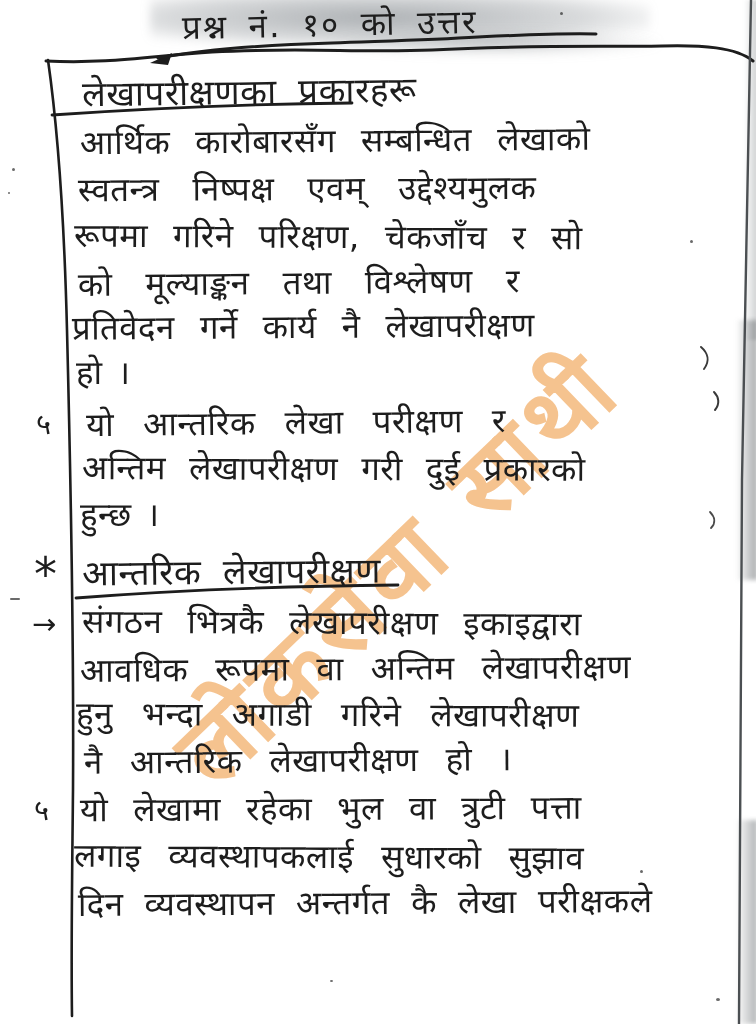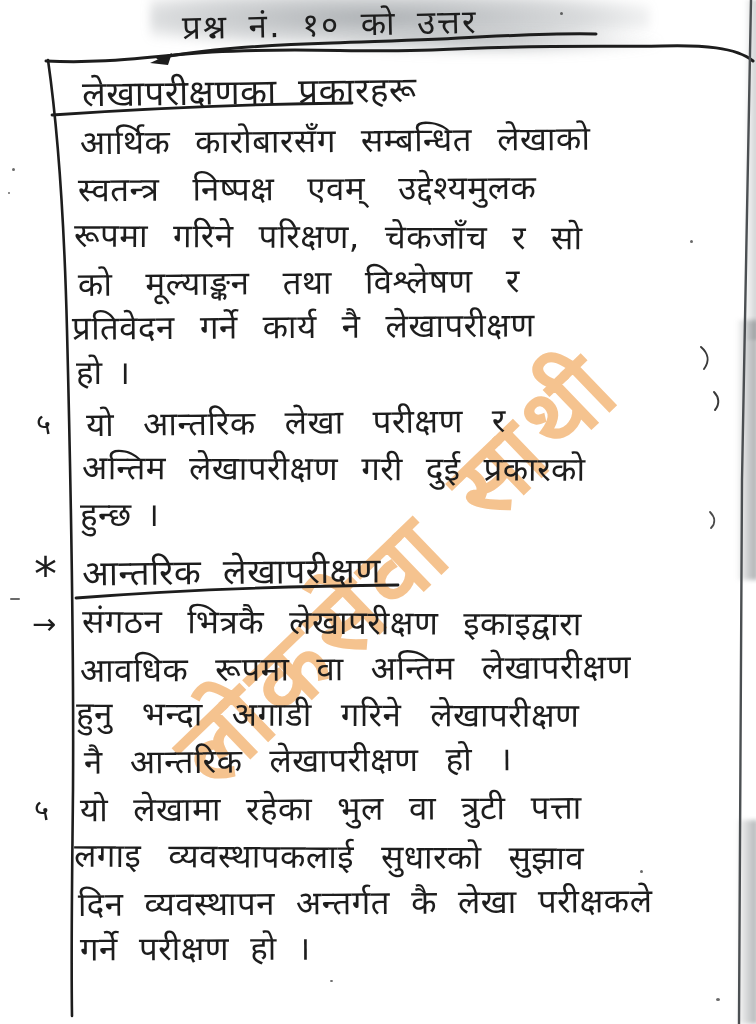--- a/index.html
+++ b/index.html
@@ -165,15 +165,14 @@
   <div class="hw bullet" style="left:32px; top:608px;">→</div>
   <div class="hw" style="left:82px; top:604px; word-spacing:14px; transform:rotate(0.3deg);">संगठन भित्रकै लेखापरीक्षण इकाइद्वारा</div>
   <div class="hw" style="left:80px; top:650px; word-spacing:16px; transform:rotate(-0.4deg);">आवधिक रूपमा वा अन्तिम लेखापरीक्षण</div>
   <div class="hw" style="left:76px; top:696px; word-spacing:18px; transform:rotate(0.2deg);">हुनु भन्दा अगाडी गरिने लेखापरीक्षण</div>
   <div class="hw" style="left:84px; top:742px; word-spacing:16px; transform:rotate(-0.5deg);">नै आन्तरिक लेखापरीक्षण हो ।</div>
 
   <div class="hw bullet" style="left:34px; top:794px;">५</div>
   <div class="hw" style="left:80px; top:790px; word-spacing:14px; transform:rotate(-0.3deg);">यो लेखामा रहेका भुल वा त्रुटी पत्ता</div>
   <div class="hw" style="left:74px; top:838px; word-spacing:16px; transform:rotate(0.3deg);">लगाइ व्यवस्थापकलाई सुधारको सुझाव</div>
   <div class="hw" style="left:78px; top:884px; word-spacing:10px; transform:rotate(-0.4deg);">दिन व्यवस्थापन अन्तर्गत कै लेखा परीक्षकले</div>
-  <div class="hw" style="left:80px; top:930px; word-spacing:10px; transform:rotate(-0.2deg);">गर्ने परीक्षण हो ।</div>
 
 </div>
 
 </body></html>

